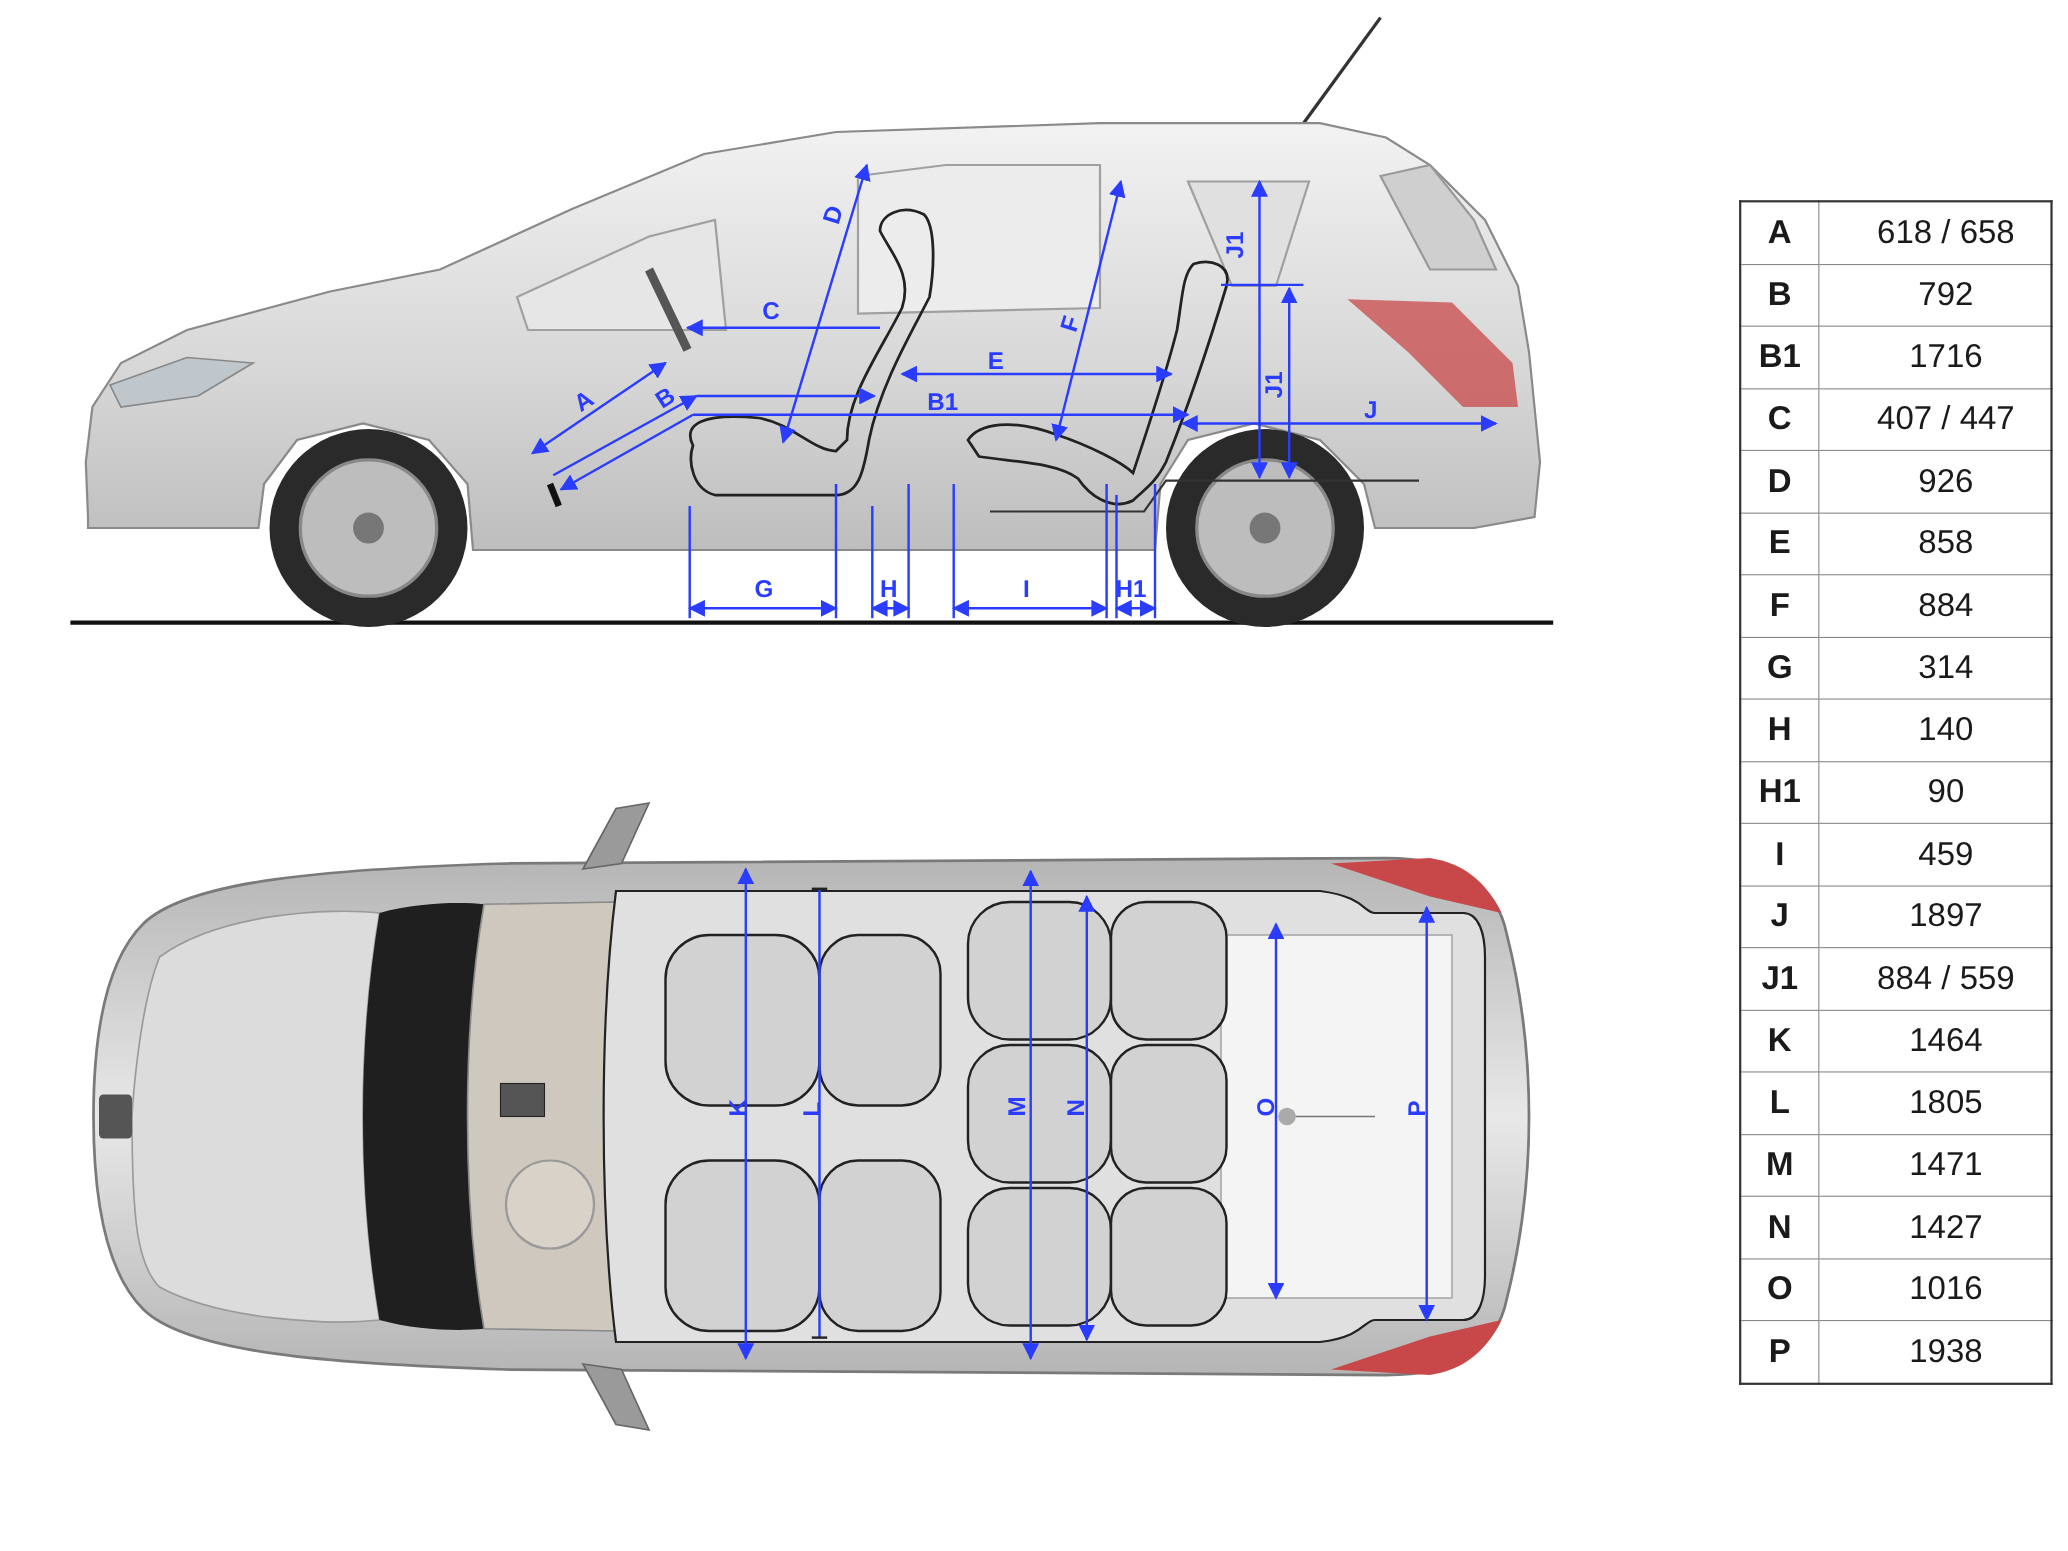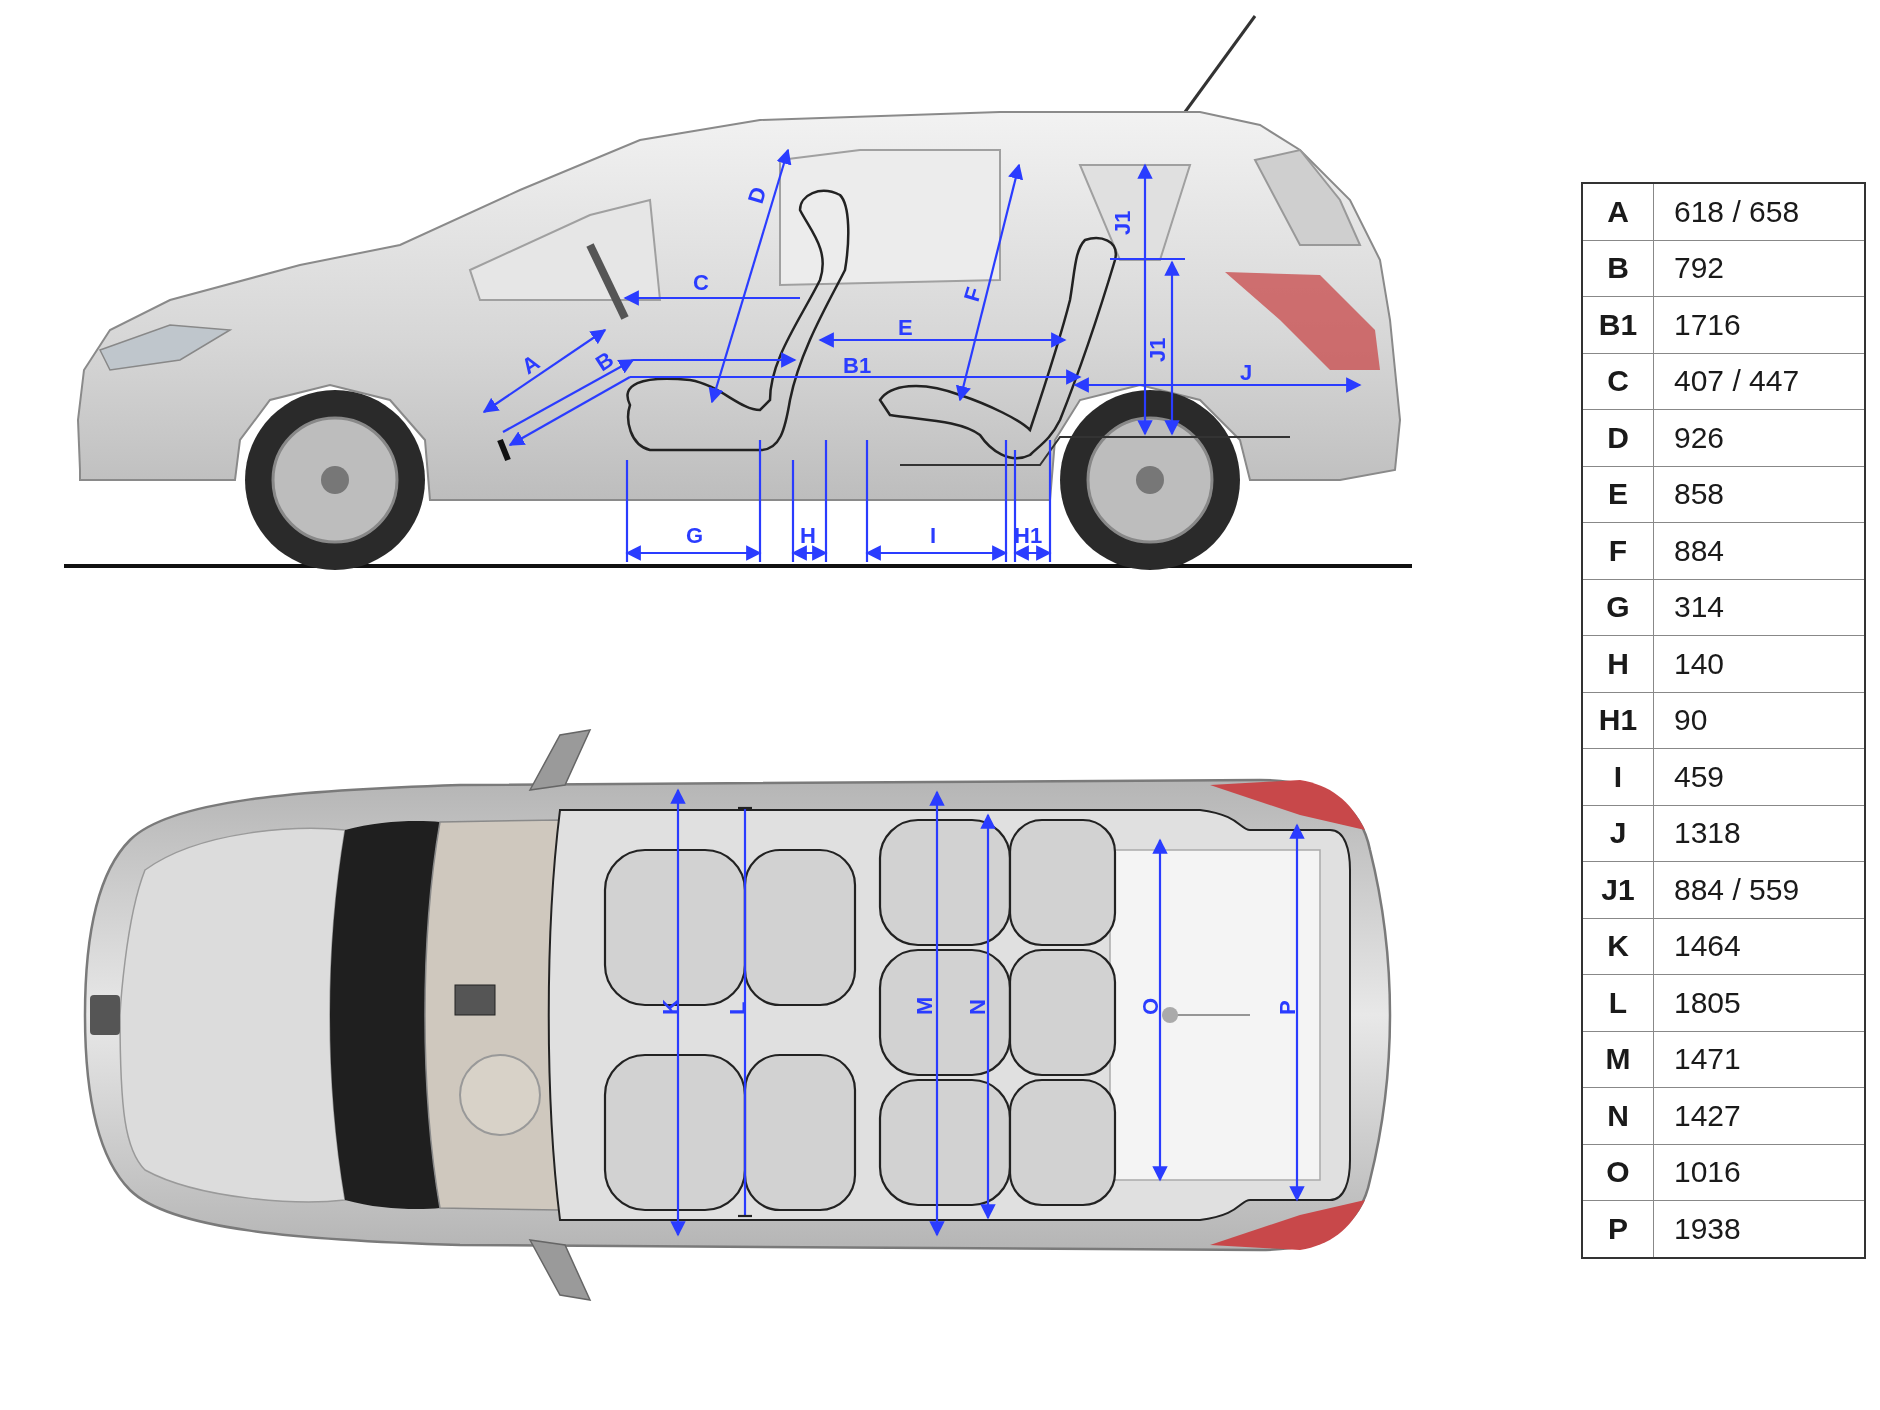--- a/index.html
+++ b/index.html
@@ -2,21 +2,21 @@
 <html><head>
 <meta charset="utf-8">
 <style>
   html, body { margin: 0; padding: 0; background: #ffffff; }
   body { width: 1880px; height: 1410px; position: relative; overflow: hidden; font-family: "Liberation Sans", sans-serif; }
   .diagram { position: absolute; left: 0; top: 0; width: 1540px; height: 1410px; }
   .dim-label { font-family: "Liberation Sans", sans-serif; font-weight: bold; fill: #2a3cff; font-size: 22px; }
   .spec-table { position: absolute; left: 1581px; top: 182px; border-collapse: collapse; border: 2px solid #333; background: #fff; }
   .spec-table td { border: 1px solid #888; height: 55.5px; padding: 0; font-size: 30px; color: #1a1a1a; }
   .spec-table td.key { width: 70px; text-align: center; font-weight: bold; }
-  .spec-table td.val { width: 190px; padding-left: 20px; text-align: left; }
+  .spec-table td.val { width: 190px; padding-left: 20px; text-align: center; }
 </style>
 </head>
 <body>
 
 <svg class="diagram" viewBox="0 0 1540 1410" xmlns="http://www.w3.org/2000/svg">
   <defs>
     <marker id="arr" viewBox="0 0 10 10" refX="9" refY="5" markerWidth="7" markerHeight="7" orient="auto-start-reverse">
       <path d="M0,0 L10,5 L0,10 z" fill="#2a3cff"></path>
     </marker>
     <linearGradient id="bodyg" x1="0" y1="0" x2="0" y2="1">
@@ -213,21 +213,21 @@
     <tr>
         <td class="key">H1</td>
         <td class="val">90</td>
       </tr>
     <tr>
         <td class="key">I</td>
         <td class="val">459</td>
       </tr>
     <tr>
         <td class="key">J</td>
-        <td class="val">1318</td>
+        <td class="val">1897</td>
       </tr>
     <tr>
         <td class="key">J1</td>
         <td class="val">884 / 559</td>
       </tr>
     <tr>
         <td class="key">K</td>
         <td class="val">1464</td>
       </tr>
     <tr>

